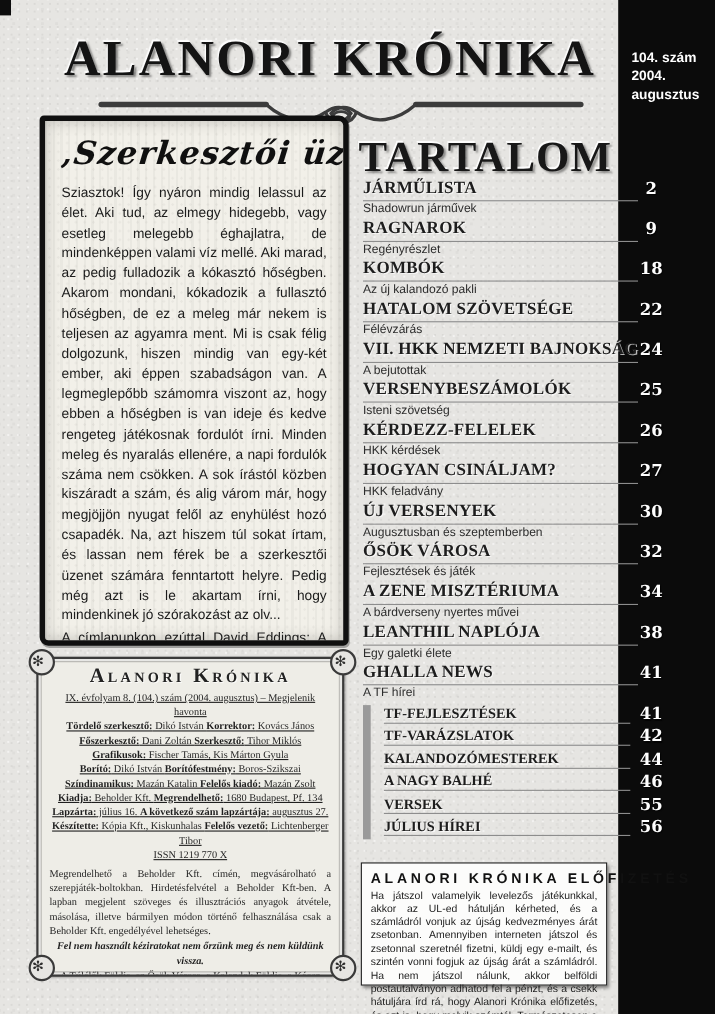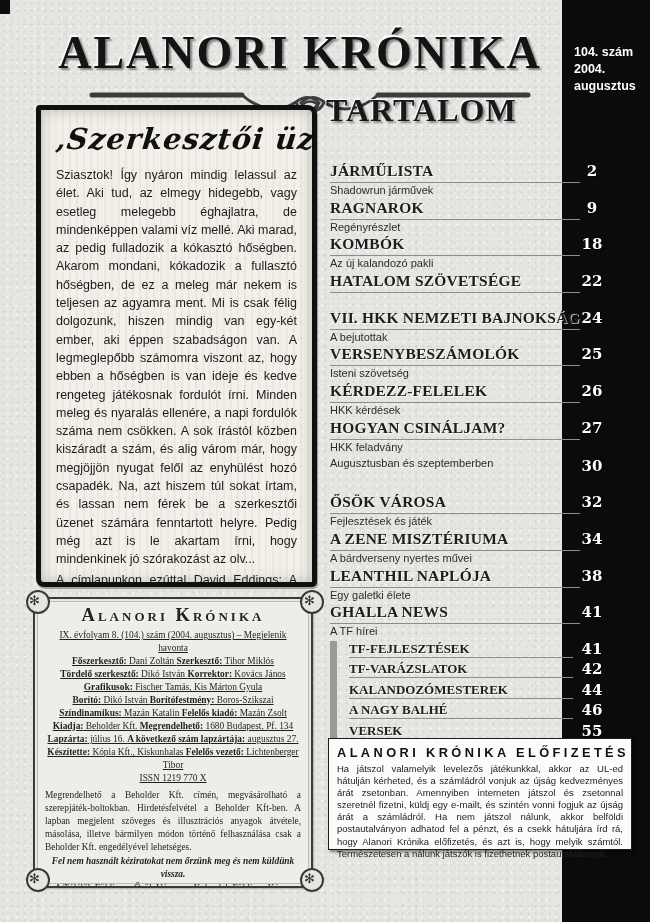--- a/index.html
+++ b/index.html
@@ -45,22 +45,22 @@
   }
   .ed-title{
     font-family:"DejaVu Serif",serif;font-style:italic;font-weight:700;
     font-size:29px;text-align:center;color:#101010;transform:skewX(-6deg);
     margin:2px 0 10px 0;letter-spacing:1px;white-space:nowrap;
   }
   .ed-p{margin:0 0 2px 0;font-size:12.5px;line-height:18.3px;text-align:justify;color:#1b1b1b;}
 
   
   .toc-heading{
-    position:absolute;left:326px;top:92px;
-    font-family:"Liberation Serif",serif;font-weight:700;font-size:32px;letter-spacing:1px;
+    position:absolute;left:326px;top:120px;
+    font-family:"Liberation Serif",serif;font-weight:700;font-size:39px;letter-spacing:1px;
     color:#181818;text-shadow:-1px -1px 0 rgba(255,255,255,.9), 2px 2px 2px rgba(0,0,0,.4);
   }
   .toc-list{position:absolute;left:330px;top:162px;width:320px;}
   .toc-entry{position:relative;height:36.7px;}
   .toc-title{
     width:250px;font-family:"Liberation Serif",serif;font-weight:700;font-size:15.5px;
     color:#1d1d1d;letter-spacing:.2px;border-bottom:1px solid #8d8d8d;padding-bottom:2px;
     white-space:nowrap;text-shadow:1px 1px 0 rgba(255,255,255,.7);
   }
   .toc-subtitle{font-size:11px;color:#2c2c2c;margin-top:1px;}
@@ -94,21 +94,21 @@
   .c-line{text-align:center;text-decoration:underline;}
   .c-para{text-align:justify;margin-top:4px;}
   .c-parac{text-align:center;margin-top:1px;}
   .c-italic{text-align:center;font-style:italic;font-weight:700;margin-top:1px;}
   .c-row b{font-weight:700;}
   .star{position:absolute;font-size:13px;color:#2e2e2e;}
   .scoop{position:absolute;width:20px;height:20px;border:2px solid #3a3a3a;border-radius:50%;background:#e6e5e2;}
 
   
   .subsc{
-    position:absolute;left:328px;top:738px;width:304px;height:112px;box-sizing:border-box;
+    position:absolute;left:328px;top:784px;width:224px;height:112px;box-sizing:border-box;
     background:#fcfcfb;border:1px solid #1d1d1d;box-shadow:2px 2px 3px rgba(0,0,0,.45);
     padding:6px 8px;z-index:3;
   }
   .subsc-title{font-weight:700;font-size:12.8px;letter-spacing:3.4px;color:#111;white-space:nowrap;margin-bottom:3px;}
   .subsc-body{font-size:9.5px;line-height:12.1px;text-align:justify;color:#222;}
 </style>
 </head>
 <body>
 
 <div id="stage">
@@ -157,20 +157,21 @@
         <div class="toc-subtitle">Regényrészlet</div>
       </div>
       <div class="toc-entry">
         <div class="toc-title">KOMBÓK</div>
         <div class="toc-page">18</div>
         <div class="toc-subtitle">Az új kalandozó pakli</div>
       </div>
       <div class="toc-entry">
         <div class="toc-title">HATALOM SZÖVETSÉGE</div>
         <div class="toc-page">22</div>
+        <div class="toc-subtitle">Félévzárás</div>
       </div>
       <div class="toc-entry">
         <div class="toc-title">VII. HKK NEMZETI BAJNOKSÁG</div>
         <div class="toc-page">24</div>
         <div class="toc-subtitle">A bejutottak</div>
       </div>
       <div class="toc-entry">
         <div class="toc-title">VERSENYBESZÁMOLÓK</div>
         <div class="toc-page">25</div>
         <div class="toc-subtitle">Isteni szövetség</div>
@@ -179,20 +180,21 @@
         <div class="toc-title">KÉRDEZZ-FELELEK</div>
         <div class="toc-page">26</div>
         <div class="toc-subtitle">HKK kérdések</div>
       </div>
       <div class="toc-entry">
         <div class="toc-title">HOGYAN CSINÁLJAM?</div>
         <div class="toc-page">27</div>
         <div class="toc-subtitle">HKK feladvány</div>
       </div>
       <div class="toc-entry">
+        <div class="toc-title">ÚJ VERSENYEK</div>
         <div class="toc-page">30</div>
         <div class="toc-subtitle">Augusztusban és szeptemberben</div>
       </div>
       <div class="toc-entry">
         <div class="toc-title">ŐSÖK VÁROSA</div>
         <div class="toc-page">32</div>
         <div class="toc-subtitle">Fejlesztések és játék</div>
       </div>
       <div class="toc-entry">
         <div class="toc-title">A ZENE MISZTÉRIUMA</div>
@@ -234,22 +236,22 @@
       <div class="toc-subentry">
         <div class="toc-subtitle-t">JÚLIUS HÍREI</div>
         <div class="toc-page sub">56</div>
       </div>
     </div>
 
   <div class="coloph">
     <div class="coloph-title">Alanori Krónika</div>
     <div>
         <div class="c-row c-line"><span>IX. évfolyam 8. (104.) szám (2004. augusztus) – Megjelenik havonta</span></div>
+        <div class="c-row c-line"><b>Tördelő szerkesztő:</b><span> Dikó István </span><b>Korrektor:</b><span> Kovács János</span></div>
         <div class="c-row c-line"><b>Főszerkesztő:</b><span> Dani Zoltán </span><b>Szerkesztő:</b><span> Tihor Miklós</span></div>
-        <div class="c-row c-line"><b>Tördelő szerkesztő:</b><span> Dikó István </span><b>Korrektor:</b><span> Kovács János</span></div>
         <div class="c-row c-line"><b>Grafikusok:</b><span> Fischer Tamás, Kis Márton Gyula</span></div>
         <div class="c-row c-line"><b>Borító:</b><span> Dikó István </span><b>Borítófestmény:</b><span> Boros-Szikszai</span></div>
         <div class="c-row c-line"><b>Színdinamikus:</b><span> Mazán Katalin </span><b>Felelős kiadó:</b><span> Mazán Zsolt</span></div>
         <div class="c-row c-line"><b>Kiadja:</b><span> Beholder Kft. </span><b>Megrendelhető:</b><span> 1680 Budapest, Pf. 134</span></div>
         <div class="c-row c-line"><b>Lapzárta:</b><span> július 16. </span><b>A következő szám lapzártája:</b><span> augusztus 27.</span></div>
         <div class="c-row c-line"><b>Készítette:</b><span> Kópia Kft., Kiskunhalas </span><b>Felelős vezető:</b><span> Lichtenberger Tibor</span></div>
         <div class="c-row c-line"><span>ISSN 1219 770 X</span></div>
         <div class="c-row c-para"><span>Megrendelhető a Beholder Kft. címén, megvásárolható a szerepjáték-boltokban. Hirdetésfelvétel a Beholder Kft-ben. A lapban megjelent szöveges és illusztrációs anyagok átvétele, másolása, illetve bármilyen módon történő felhasználása csak a Beholder Kft. engedélyével lehetséges.</span></div>
         <div class="c-row c-italic"><span>Fel nem használt kéziratokat nem őrzünk meg és nem küldünk vissza.</span></div>
         <div class="c-row c-parac"><span>A Túlélők Földje, az Ősök Városa, a Kalandok Földje, a Káosz Galaktika Kártyajáték (KGK) és a Hatalom Kártyái Kártyajáték (HKK) a Beholder Kft., a Shadowrun és a Battletech a Wizkids bejegyzett védjegye.</span></div>

